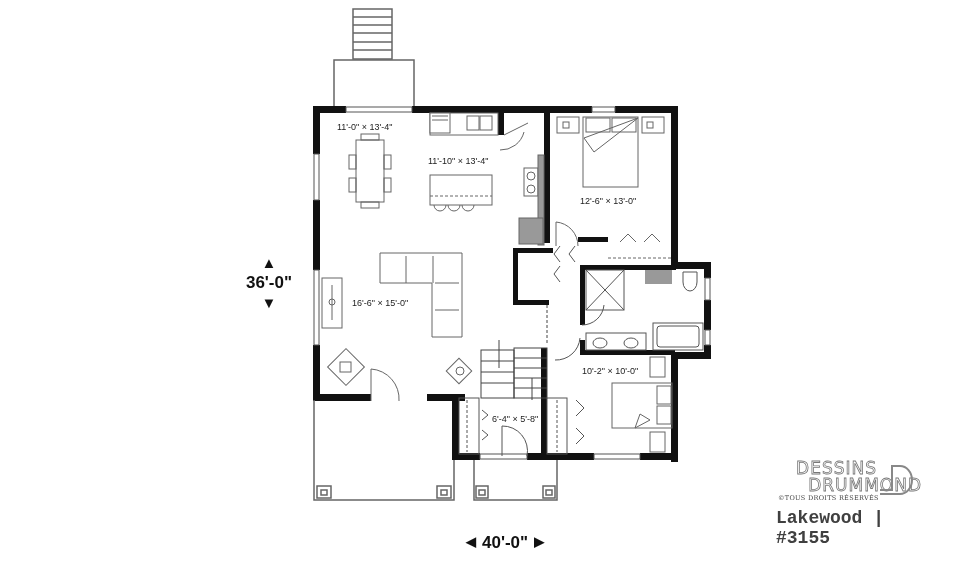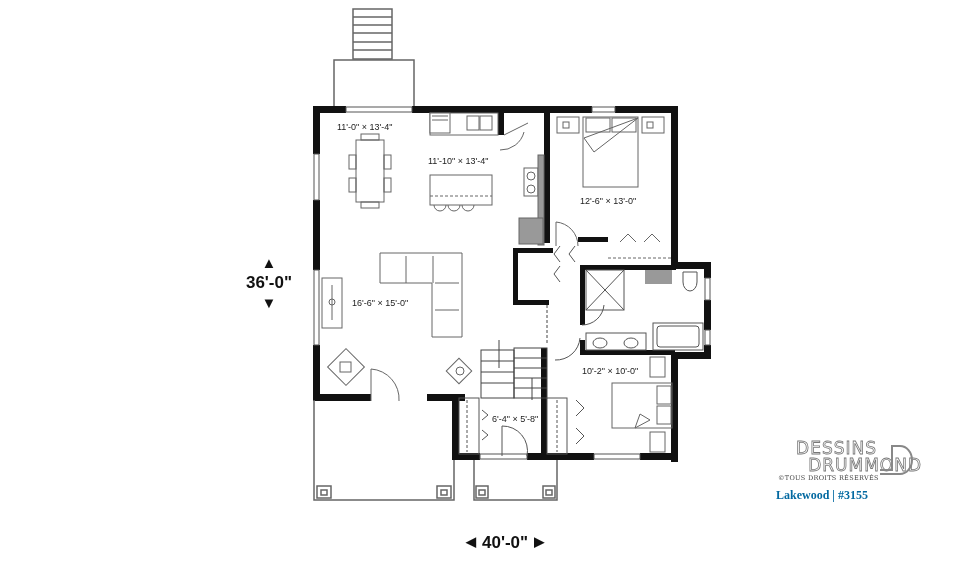--- a/index.html
+++ b/index.html
@@ -7,28 +7,28 @@
          font-family: "Liberation Sans", sans-serif; }
   #plan { position: absolute; left: 0; top: 0; }
   .room-label { font-family: "Liberation Sans", sans-serif; font-size: 9px; fill: #222; }
   .dim { position: absolute; font-family: "Liberation Sans", sans-serif; font-weight: bold;
          color: #111; font-size: 17px; }
   .dim-v { left: 238px; top: 254px; width: 62px; text-align: center; }
   .dim-v .arr { display: block; font-size: 15px; line-height: 18px; }
   .dim-v .val { display: block; line-height: 22px; }
   .dim-h { left: 460px; top: 533px; white-space: nowrap; }
   .dim-h .arr { font-size: 13px; vertical-align: 2px; padding: 0 6px; }
-  .brand { position: absolute; left: 752px; top: 440px; width: 170px; }
+  .brand { position: absolute; left: 752px; top: 460px; width: 170px; }
   .brand .b1, .brand .b2 { font-family: "DejaVu Sans", sans-serif; color: #fff;
          -webkit-text-stroke: 0.8px #777; font-size: 17px; letter-spacing: 1px; line-height: 17px; }
   .brand .b1 { text-align: right; padding-right: 45px; }
   .brand .b2 { text-align: right; padding-left: 2px; }
   .brand .b3 { font-family: "DejaVu Serif", serif; font-size: 6.5px; color: #444; padding-left: 4px; letter-spacing: 0.3px; margin-left: 22px; }
   .brand .logo { position: absolute; right: 8px; top: 2px; }
-  .brand .plan-name { font-family: Liberation Serif, serif; font-size: 12px; color: #0369a1; margin-top: 6px;
+  .brand .plan-name { font-family: Liberation Mono, monospace; font-size: 18px; color: #404040; margin-top: 6px;
          padding-left: 24px; font-weight: bold; }
 </style>
 </head>
 <body>
 
 <svg id="plan" width="960" height="569" viewBox="0 0 960 569">
 
   <g fill="none" stroke="#666" stroke-width="1.5">
     <rect x="353" y="9" width="39" height="50"></rect>
     <line x1="353" y1="17" x2="392" y2="17"></line>

